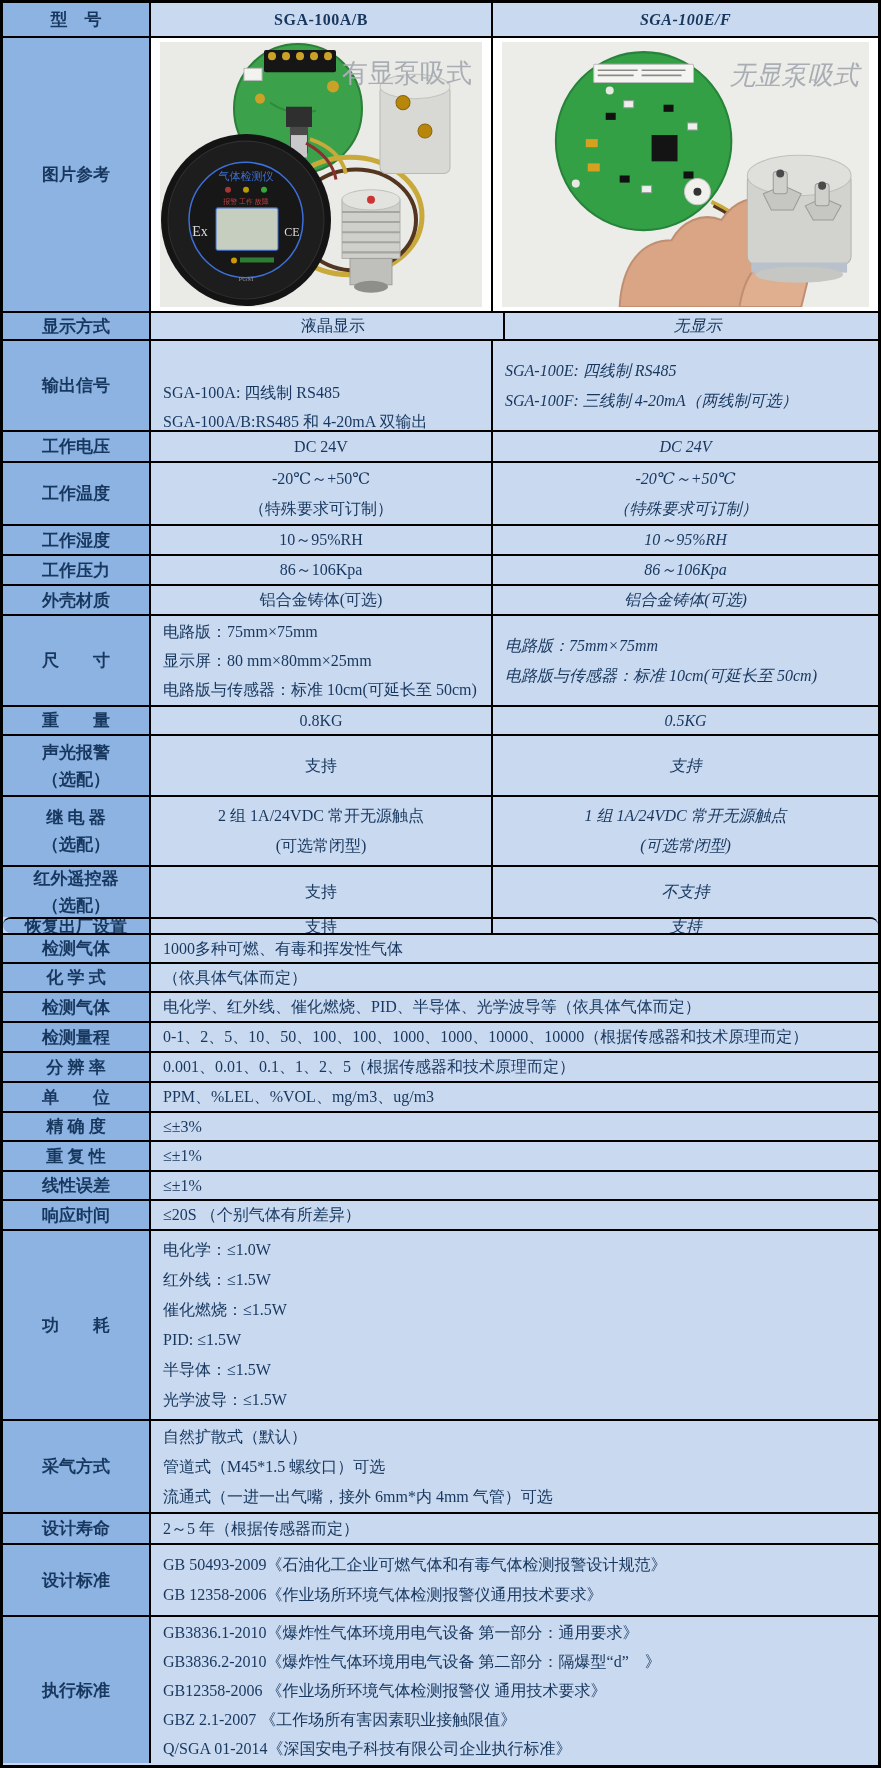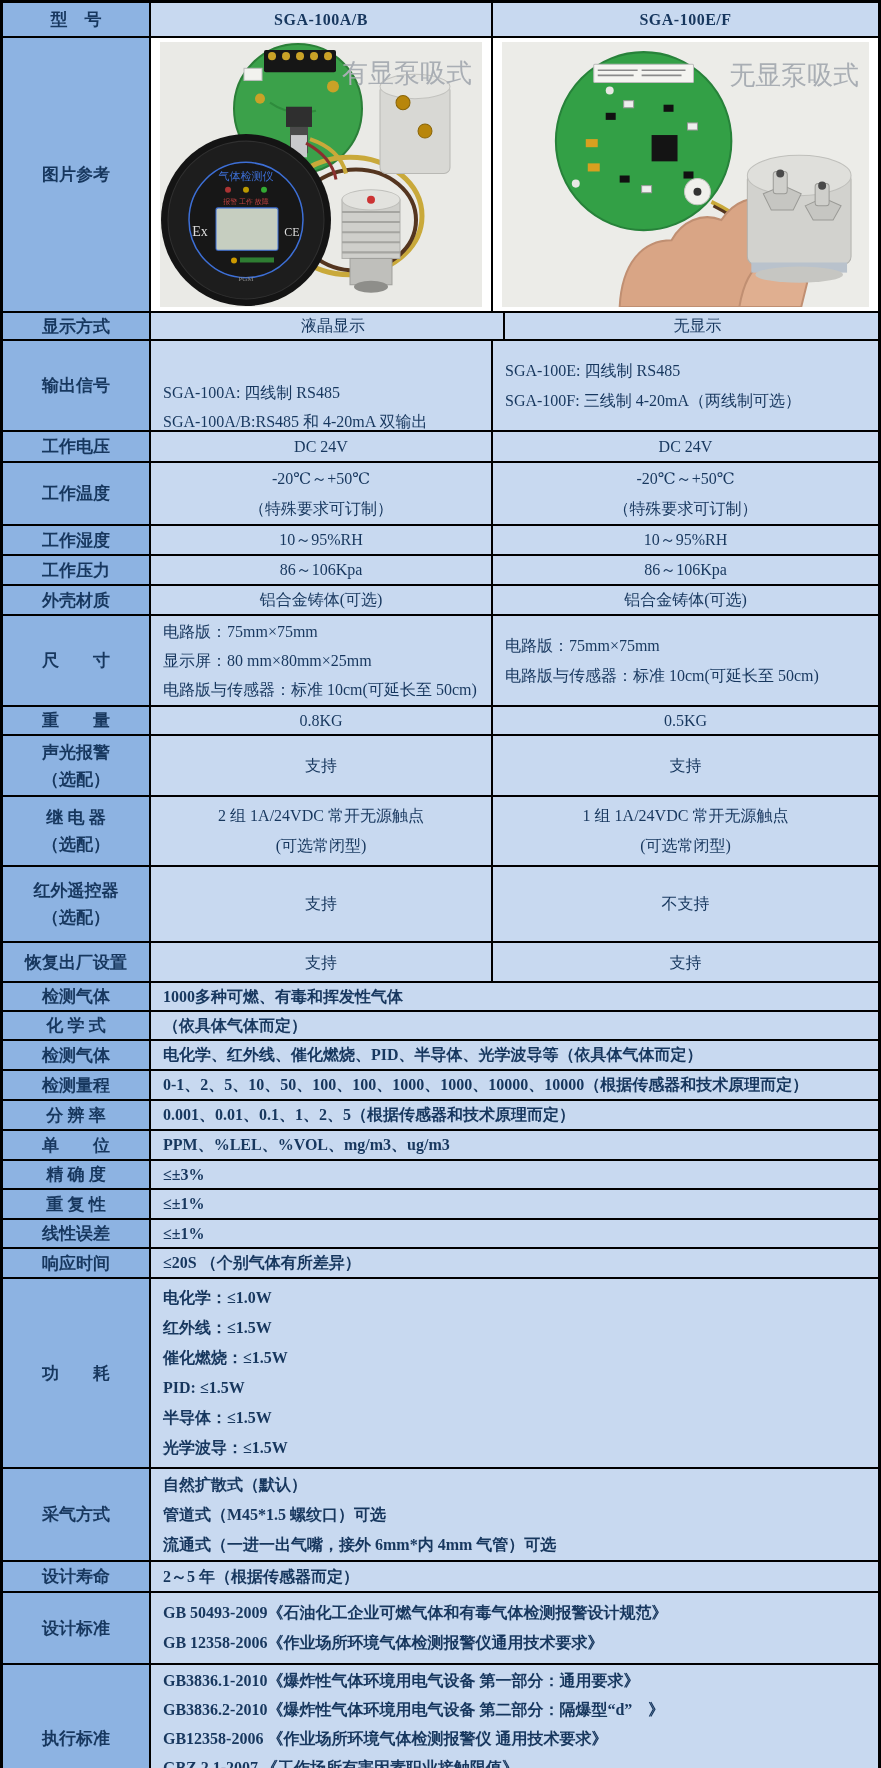--- a/index.html
+++ b/index.html
@@ -7,22 +7,22 @@
   .spec-table{width:881px;height:1768px;box-sizing:border-box;border:3px solid #000;
     display:flex;flex-direction:column;background:#C8D9F0;}
   .row{display:flex;box-sizing:border-box;border-top:2px solid #000;flex:0 0 auto;overflow:hidden;}
   .row.first{border-top:none;}
   .cell{box-sizing:border-box;display:flex;flex-direction:column;justify-content:center;overflow:hidden;}
   .label-cell{width:148px;flex:0 0 148px;background:#8DB3E2;border-right:2px solid #000;
     align-items:center;text-align:center;font-weight:bold;font-size:17px;}
   .label-line{line-height:27px;white-space:pre;}
   .val{background:#C8D9F0;font-size:16px;}
   .val2{width:342px;flex:0 0 342px;border-right:2px solid #000;}
-  .val3{flex:1 1 auto;}
-  .valspan{flex:1 1 auto;font-weight:bold;}
+  .val3{flex:1 1 auto;font-style:italic;}
+  .valspan{flex:1 1 auto;}
   .center{align-items:center;text-align:center;padding:0 4px;}
   .left{align-items:flex-start;text-align:left;padding-left:12px;padding-right:6px;}
   .dline{white-space:pre-wrap;}
   .header-row{height:33px;}
   .header-val{font-weight:bold;font-size:16px;letter-spacing:.5px;}
   .photo-row{height:275px;}
   .photo-cell{background:#fff;padding:4px 9px;justify-content:center;}
   .photo-cell svg{width:100%;height:267px;display:block;}
 </style>
 </head>
@@ -271,32 +271,32 @@
           <div class="label-line">（选配）</div>
         </div>
         <div class="cell val val2 center">
           <div class="dline" style="line-height: 30px;">2 组 1A/24VDC 常开无源触点</div>
           <div class="dline" style="line-height: 30px;">(可选常闭型)</div>
         </div>
         <div class="cell val val3 center">
           <div class="dline" style="line-height: 30px;">1 组 1A/24VDC 常开无源触点</div>
           <div class="dline" style="line-height: 30px;">(可选常闭型)</div>
         </div>
-      </div><div class="row" style="height: 76px;">
+      </div><div class="row" style="height: 52px;">
         <div class="cell label-cell">
           <div class="label-line">红外遥控器</div>
           <div class="label-line">（选配）</div>
         </div>
         <div class="cell val val2 center">
           <div class="dline" style="line-height: 30px;">支持</div>
         </div>
         <div class="cell val val3 center">
           <div class="dline" style="line-height: 30px;">不支持</div>
         </div>
-      </div><div class="row" style="height: 40px;">
+      </div><div class="row" style="height: 16px; border-radius: 12px;">
         <div class="cell label-cell">
           <div class="label-line">恢复出厂设置</div>
         </div>
         <div class="cell val val2 center">
           <div class="dline" style="line-height: 27px;">支持</div>
         </div>
         <div class="cell val val3 center">
           <div class="dline" style="line-height: 27px;">支持</div>
         </div>
       </div><div class="row" style="height: 29px;">

